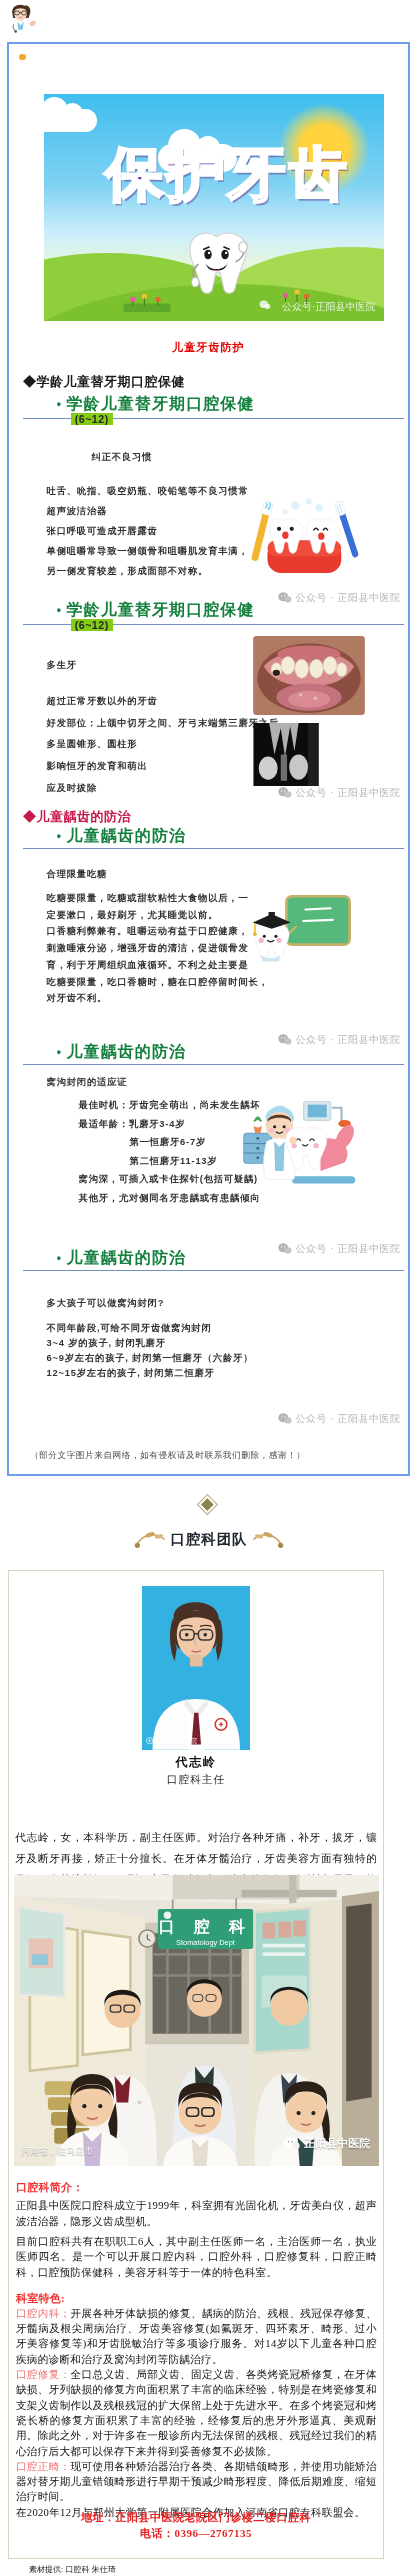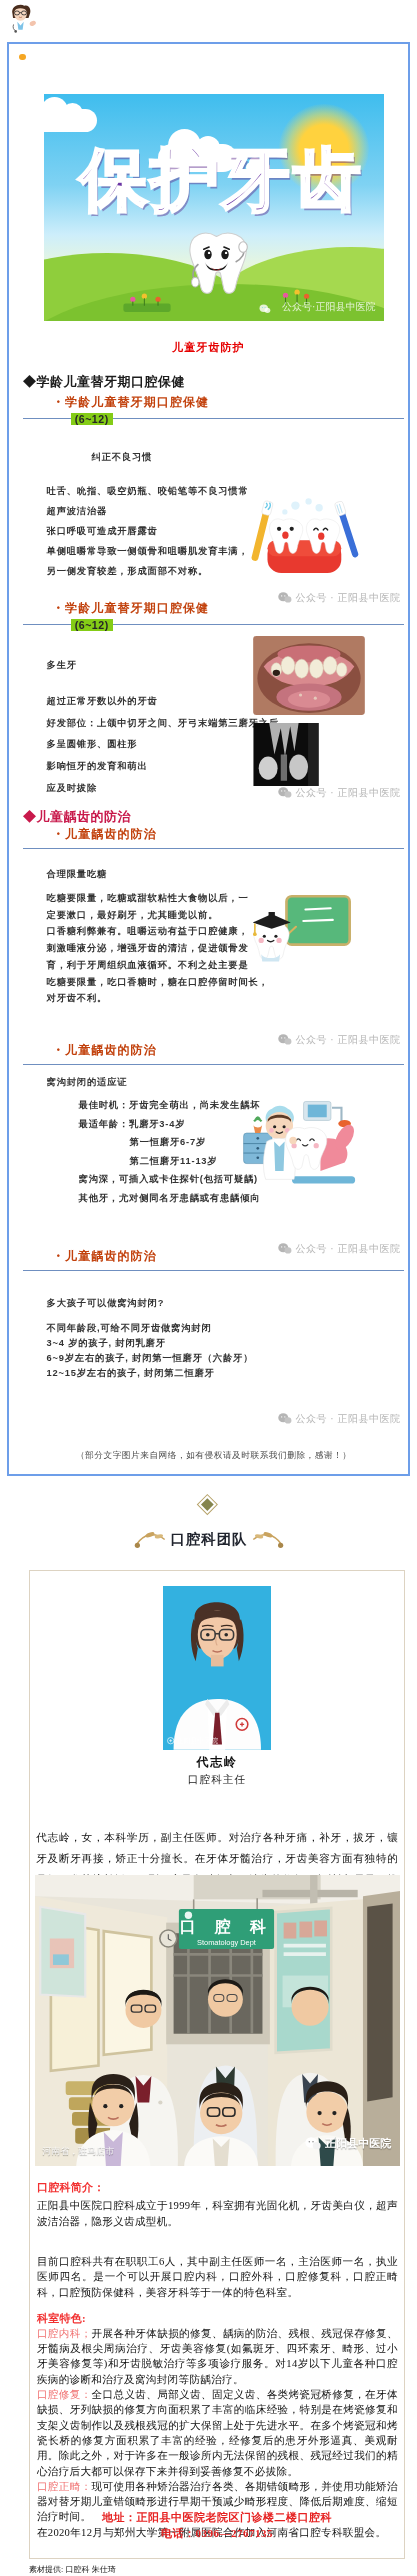--- a/index.html
+++ b/index.html
@@ -24,62 +24,62 @@
   .c1:after{left:27.5px;top:-6.3px;width:21px;height:21px;}
   .c2{left:114px;top:50px;width:79px;height:27.5px;}
   .c2:before{left:10.6px;top:-15px;width:33px;height:33px;}
   .c2:after{left:38px;top:-8.5px;width:24px;height:24px;}
   .c3{left:202px;top:68px;width:24px;height:10.6px;}
   .c3:before{left:3.2px;top:-5.3px;width:11.6px;height:11.6px;}
   .hill{position:absolute;border-radius:50%;}
   .h1{left:-85px;top:159px;width:296px;height:137px;background:#8fce3c;}
   .h2{left:159px;top:153px;width:296px;height:148px;background:#a5d94f;}
   .h3{left:-32px;top:190px;width:433px;height:159px;background:#7cc22f;}
-  #banner-title{position:absolute;left:8px;top:51px;width:100%;text-align:center;
-    font-size:68px;font-weight:bold;letter-spacing:3.2px;color:#6a35a3;line-height:1;
+  #banner-title{position:absolute;left:14px;top:51px;width:100%;text-align:center;
+    font-size:58px;font-weight:bold;letter-spacing:3.2px;color:#6a35a3;line-height:1;
     -webkit-text-stroke:2.6px #ffffff;text-shadow:2.1px 3.2px 0 rgba(90,40,140,.45);
     font-family:"Liberation Sans",sans-serif;}
   #banner-wm{position:absolute;right:8.5px;bottom:7.4px;color:rgba(255,255,255,.8);
-    font-size:10px;display:flex;align-items:flex-end;gap:11px;}
+    font-size:10px;display:flex;align-items:flex-start;gap:11px;}
 
   
   #article-title{position:absolute;left:0;top:296px;width:100%;text-align:center;
     color:#e60000;font-size:11px;font-weight:bold;font-family:"Liberation Serif",serif;letter-spacing:1.1px;}
 
   .sec-heading{position:absolute;left:14px;font-size:13px;font-weight:bold;letter-spacing:0.5px;text-align:center;}
   .sec-black{color:#1c1c1c;}
   .sec-red{color:#c8194b;}
 
   
   .slide{position:absolute;left:13.7px;width:382px;}
-  .slide-title{font-size:12px;font-weight:bold;color:#c2410c;letter-spacing:1.1px;padding-left:33px;}
+  .slide-title{font-size:16px;font-weight:bold;color:#15803d;letter-spacing:1.1px;padding-left:33px;}
   .bullet{display:inline-block;transform:scale(.75);margin-right:4.2px;}
   .rule{position:absolute;left:0;width:381px;height:1.1px;background:#6f8fc0;}
   .slide-sub{position:absolute;left:48px;font-size:10.6px;font-weight:bold;color:#262626;
     background:#84cc16;padding:0 4.2px;letter-spacing:0.5px;}
   .lead,.bodyline{font-size:9.3px;font-weight:bold;color:#333;letter-spacing:0.8px;}
   .lead{position:absolute;left:24px;}
   .bodyblock{position:absolute;left:24px;}
   .indent1{padding-left:51px;}
   .img-abs{position:absolute;}
   .wm{position:absolute;display:flex;align-items:center;gap:3.7px;color:#b5b5b5;font-size:10px;letter-spacing:0.5px;}
   .wm svg{flex:0 0 auto;}
 
-  #disclaimer{position:absolute;left:21px;top:1406px;font-size:8.7px;color:#4a4a4a;letter-spacing:0.5px;margin-left:46px;}
+  #disclaimer{position:absolute;left:21px;top:1406px;font-size:8.7px;color:#4a4a4a;letter-spacing:0.5px;}
 
   
   #ornament{position:absolute;left:200px;top:1497px;width:12.7px;height:12.7px;
     border:1.1px solid #b7a36a;transform:rotate(45deg);display:flex;align-items:center;justify-content:center;background:#fff;}
   #ornament .inner{width:8.5px;height:8.5px;background:#85854d;}
   #team-heading{position:absolute;left:0;top:1529px;width:100%;text-align:center;}
   #team-heading .txt{font-size:14.3px;font-weight:bold;color:#20242e;letter-spacing:1.1px;vertical-align:middle;}
   .swash{vertical-align:middle;margin:0 3.2px;}
 
   
-  #team-box{position:absolute;left:29px;top:1570px;width:374px;height:987px;
+  #team-box{position:absolute;left:8px;top:1570px;width:374px;height:987px;
     border:0.5px solid #ddd3c2;background:#fff;}
   #portrait{position:absolute;left:133px;top:15px;width:108px;height:164px;overflow:hidden;background:#33b1e0;}
   #portrait-wm{position:absolute;left:4.2px;bottom:4.2px;color:rgba(255,255,255,.85);font-size:6.9px;
     display:flex;align-items:center;gap:2.1px;}
   #doctor-name{position:absolute;left:0;top:183px;width:100%;text-align:center;font-size:12px;
     font-weight:bold;color:#111;font-family:"Liberation Serif",serif;letter-spacing:1.6px;}
   #doctor-title{position:absolute;left:0;top:202px;width:100%;text-align:center;font-size:10.6px;
     color:#222;font-family:"Liberation Serif",serif;letter-spacing:1.1px;}
   #doctor-bio{position:absolute;left:6.3px;top:220px;width:362px;font-size:10.6px;line-height:21px;
     color:#111;font-family:"Liberation Serif",serif;text-align:justify;letter-spacing:0.5px;margin-top:36px;}
@@ -88,21 +88,21 @@
   .gp-wm-left{position:absolute;left:7.4px;bottom:8.5px;color:rgba(255,255,255,.92);font-size:9px;
     text-shadow:0 0.5px 1.1px rgba(0,0,0,.4);}
   .gp-wm-right{position:absolute;right:8.5px;bottom:15px;color:#ffffff;font-size:11px;font-weight:bold;
     display:flex;align-items:center;gap:4.2px;text-shadow:0 0.5px 1.1px rgba(0,0,0,.35);}
 
   #intro{position:absolute;left:6.9px;top:609px;width:361px;font-family:"Liberation Serif",serif;
     font-size:10.6px;line-height:15.3px;color:#111;text-align:justify;letter-spacing:0.3px;}
   #intro .red-head{color:#f23030;font-weight:bold;font-size:11px;}
   #intro .p{margin:0;}
   #intro .gap1{margin-top:3.2px;}
-  #intro .gap2{margin-top:25px;}
+  #intro .gap2{margin-top:5px;}
   #intro .gap3{margin-top:10.6px;}
   .feat-label{color:#f07070;}
   #addr{position:absolute;left:0;top:939px;width:100%;text-align:center;color:#e62222;
     font-family:"Liberation Serif",serif;font-size:11px;font-weight:bold;letter-spacing:0.5px;}
   #phone{position:absolute;left:0;top:955px;width:100%;text-align:center;color:#e62222;
     font-family:"Liberation Serif",serif;font-size:11px;font-weight:bold;letter-spacing:0.5px;}
 
   #credit{position:absolute;left:29px;top:2564px;font-size:8px;color:#111;}
 </style>
 </head>

